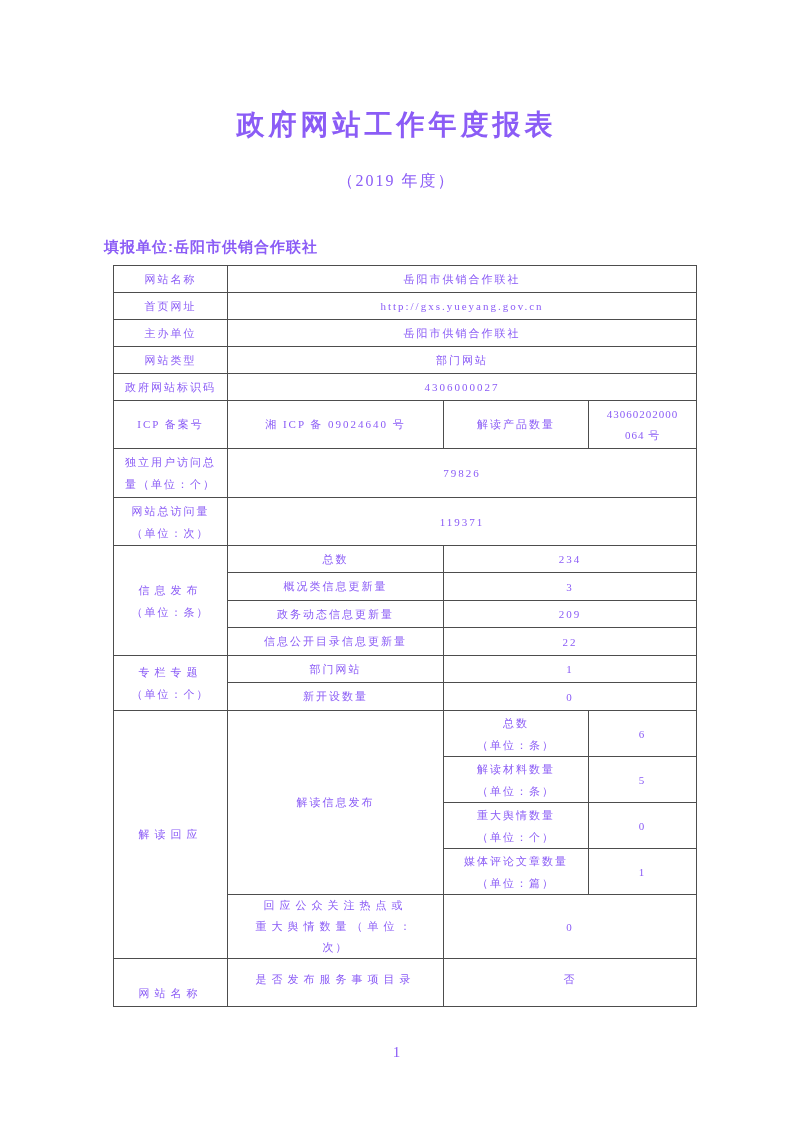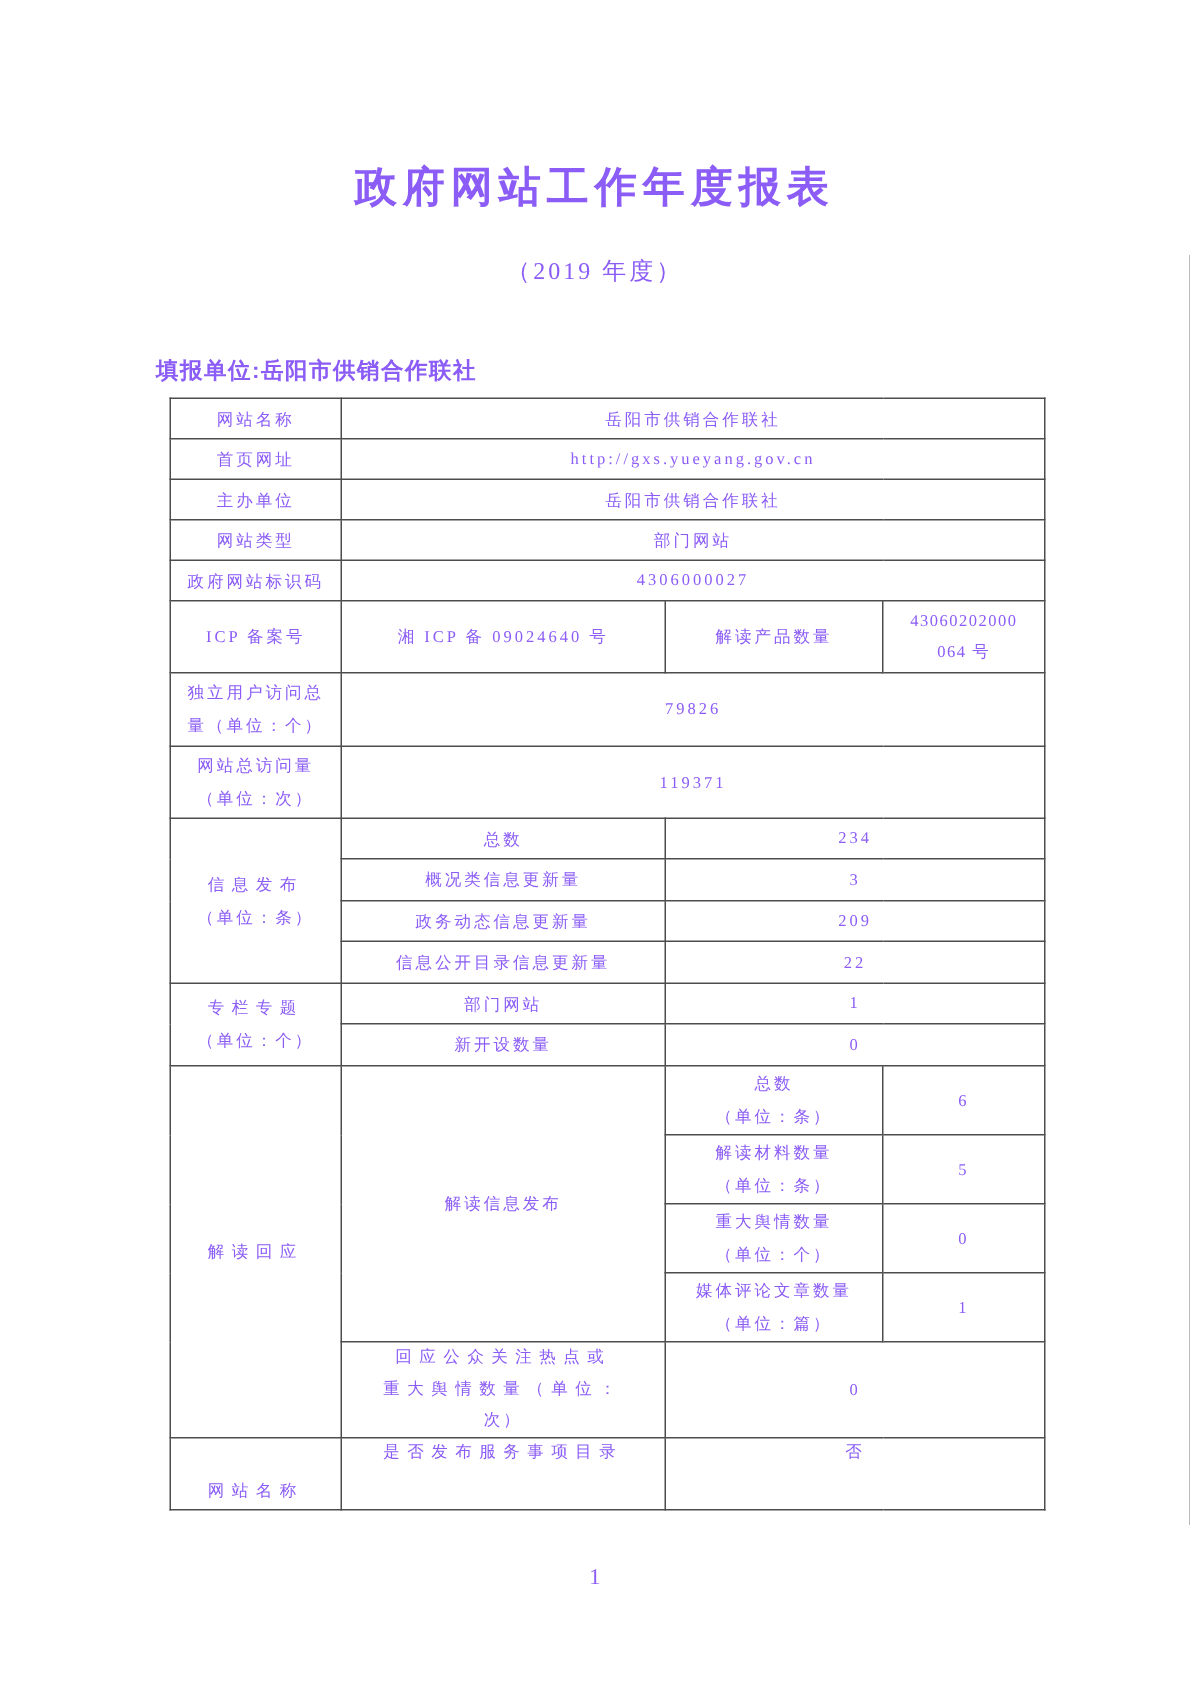--- a/index.html
+++ b/index.html
@@ -37,21 +37,21 @@
     text-align:center;vertical-align:middle;
     font-size:11px;letter-spacing:2px;
     padding:0 4px;white-space:nowrap;overflow:hidden;
   }
   tr.h27{height:27px}tr.h28{height:28px}tr.h46{height:46px}
   tr.h48{height:48px}tr.h49{height:49px}tr.h63{height:63px}
   .ln{line-height:22px;white-space:nowrap}
   .ln3{line-height:21px}
   .spread{letter-spacing:5px}
   .digits{letter-spacing:1px}
-  td.vtop{vertical-align:top;padding-top:1px}
+  td.vtop{vertical-align:top;padding-top:13px}
   td.vbottom{vertical-align:bottom;padding-bottom:5px}
   .footer{
     position:absolute;top:1044px;left:0;width:793px;
     text-align:center;font-size:15px;
   }
 </style>
 </head>
 <body>
 
 <div class="page">

